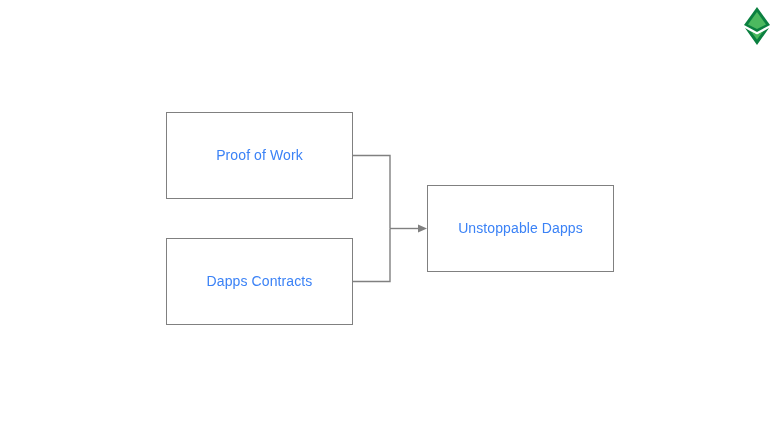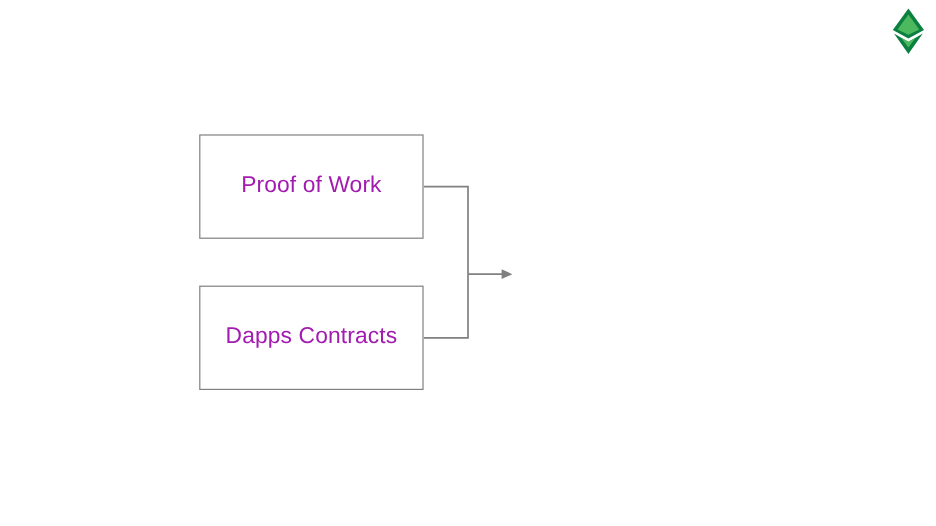--- a/index.html
+++ b/index.html
@@ -32,23 +32,23 @@
   .node {
     position: absolute;
     box-sizing: border-box;
     background: #ffffff;
     border: 1.4px solid #808080;
     display: flex;
     align-items: center;
     justify-content: center;
   }
   .node-label {
-    font-size: 19px;
+    font-size: 14px;
     line-height: 1.2;
-    color: #a21caf;
+    color: #3b82f6;
     letter-spacing: 0.1px;
     white-space: nowrap;
     text-align: center;
   }
 
   #node-pow       { left: 166px; top: 112px; width: 187px; height: 87px; }
   #node-contracts { left: 166px; top: 238px; width: 187px; height: 87px; }
   #node-dapps     { left: 427px; top: 185px; width: 187px; height: 87px; }
 
   
@@ -100,14 +100,17 @@
   </svg>
 
   <div class="node" id="node-pow">
     <span class="node-label">Proof of Work</span>
   </div>
 
   <div class="node" id="node-contracts">
     <span class="node-label">Dapps Contracts</span>
   </div>
 
+  <div class="node" id="node-dapps">
+    <span class="node-label">Unstoppable Dapps</span>
+  </div>
 
 </div>
 
 </body></html>

